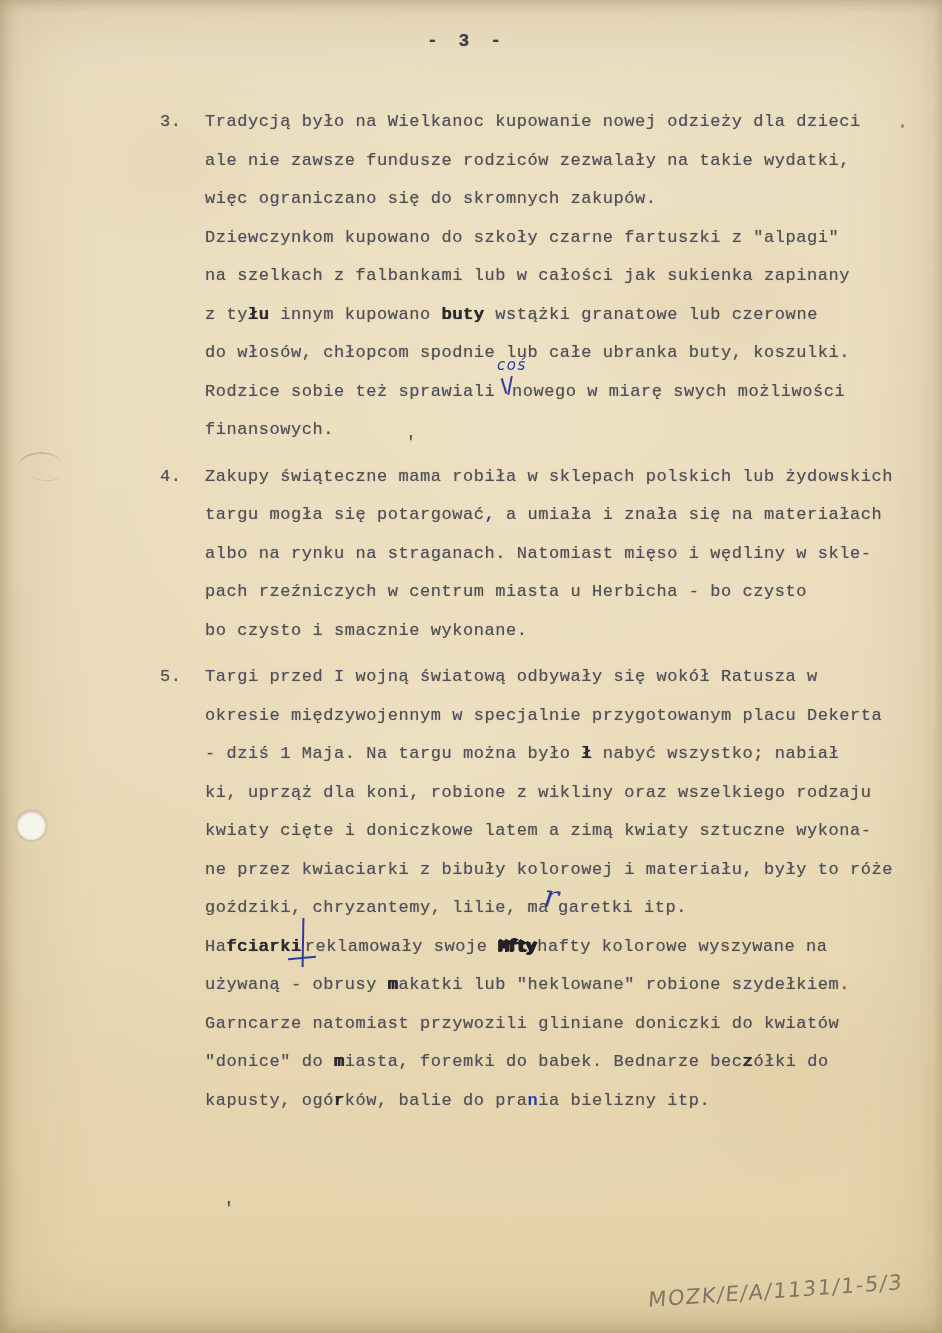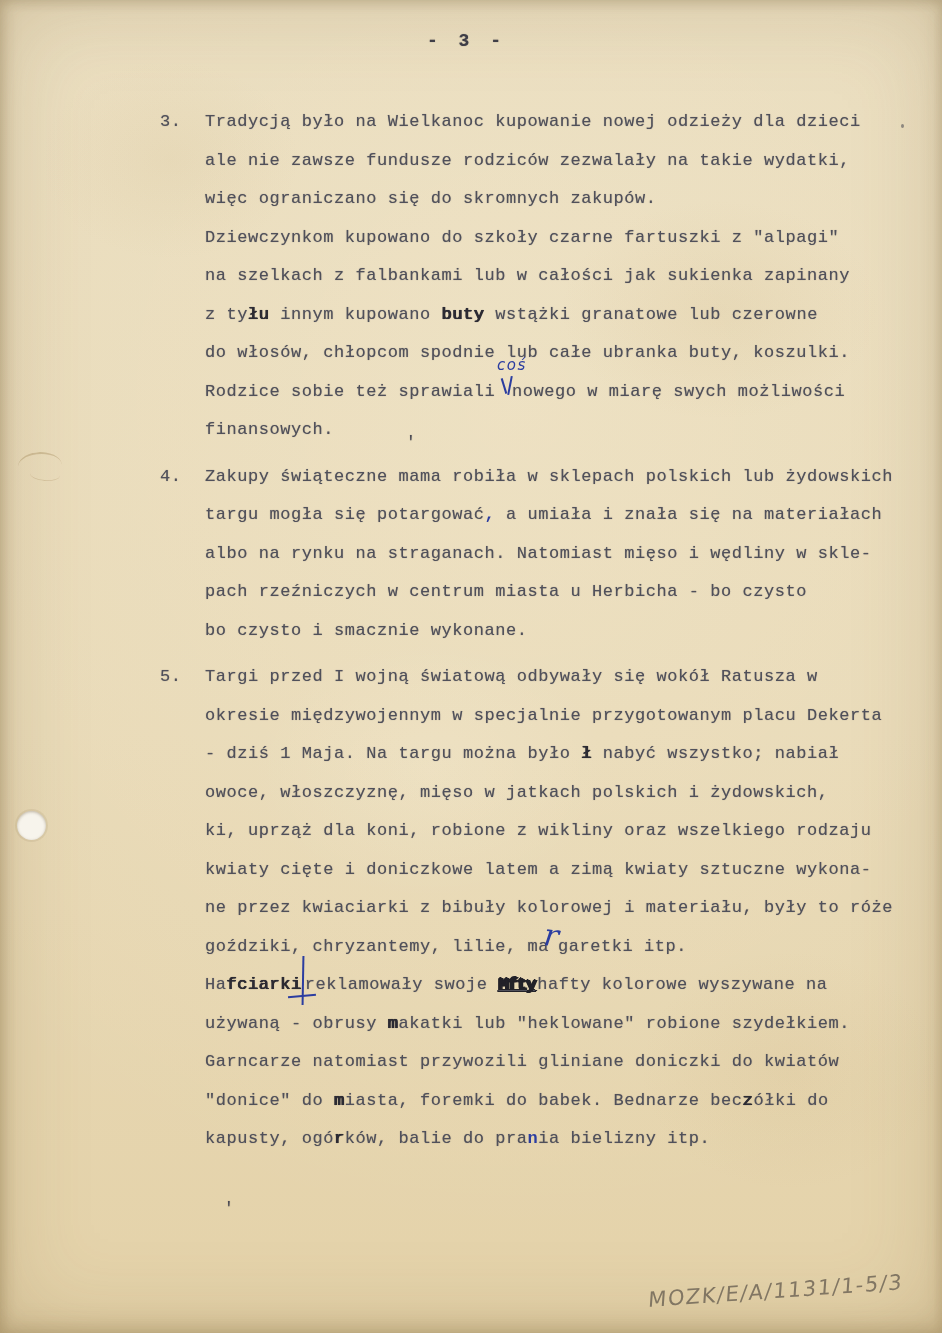--- a/index.html
+++ b/index.html
@@ -27,21 +27,21 @@
   .content{position:absolute;left:160px;top:103px;}
   .para{display:flex;margin-bottom:8px;}
   .pnum{width:45px;flex:none;font-size:17px;line-height:38.5px;color:var(--ink);
         text-shadow:0 0 1px rgba(70,70,80,0.55);letter-spacing:0.55px;}
   .plines{flex:none;}
   .line{white-space:pre;line-height:38.5px;height:38.5px;font-size:17px;
         letter-spacing:0.55px;color:var(--ink);
         text-shadow:0 0 1px rgba(70,70,80,0.55);}
   .seg{display:inline;}
   .s-b .txt{color:#2c2b33;text-shadow:0.6px 0 currentColor,-0.6px 0 currentColor,0 0 1px rgba(40,40,48,0.8);}
-  .s-blot{margin-right:2px;text-decoration:underline;}
+  .s-blot{margin-right:2px;}
   .s-blot .txt{color:#232229;letter-spacing:-1px;
     text-shadow:1px 0 currentColor,-1px 0 currentColor,2px 0 currentColor,0 1px currentColor,1px 1px currentColor,-1px 1px currentColor,0 -1px currentColor;}
   .s-blue .txt{color:var(--blue);font-weight:bold;text-shadow:none;}
 
   .s-ins-above{position:relative;display:inline-block;width:6px;height:1px;vertical-align:baseline;}
   .s-ins-above .txt{position:absolute;left:-9px;top:-37px;color:var(--blue);
     font-family:"DejaVu Sans",sans-serif;font-style:italic;font-size:15px;
     letter-spacing:1.5px;line-height:1;text-shadow:none;}
   .s-ins-above::before{content:"";position:absolute;left:-3px;top:-17px;height:16px;
     border-left:2px solid var(--blue);transform:rotate(-17deg);}
@@ -113,21 +113,20 @@
           <div class="line"><span class="seg"><span class="txt">pach rzeźniczych w centrum miasta u Herbicha - bo czysto</span></span></div>
           <div class="line"><span class="seg"><span class="txt">bo czysto i smacznie wykonane.</span></span></div>
         </div>
       </div>
       <div class="para">
         <span class="pnum">5.</span>
         <div class="plines">
           <div class="line"><span class="seg"><span class="txt">Targi przed I wojną światową odbywały się wokół Ratusza w</span></span></div>
           <div class="line"><span class="seg"><span class="txt">okresie międzywojennym w specjalnie przygotowanym placu Dekerta</span></span></div>
           <div class="line"><span class="seg"><span class="txt">- dziś 1 Maja. Na targu można było </span></span><span class="seg s-b"><span class="txt">ł</span></span><span class="seg"><span class="txt"> nabyć wszystko; nabiał</span></span></div>
-          <div class="line"><span class="seg"><span class="txt">owoce, włoszczyznę, mięso w jatkach polskich i żydowskich,</span></span></div>
           <div class="line"><span class="seg"><span class="txt">ki, uprząż dla koni, robione z wikliny oraz wszelkiego rodzaju</span></span></div>
           <div class="line"><span class="seg"><span class="txt">kwiaty cięte i doniczkowe latem a zimą kwiaty sztuczne wykona-</span></span></div>
           <div class="line"><span class="seg"><span class="txt">ne przez kwiaciarki z bibuły kolorowej i materiału, były to róże</span></span></div>
           <div class="line"><span class="seg"><span class="txt">goździki, chryzantemy, lilie, ma</span></span><span class="seg s-ins-r"><span class="txt">r</span></span><span class="seg"><span class="txt">garetki itp.</span></span></div>
           <div class="line"><span class="seg"><span class="txt">Ha</span></span><span class="seg s-b"><span class="txt">fciarki</span></span><span class="seg s-split"><span class="txt"></span></span><span class="seg"><span class="txt">reklamowały swoje </span></span><span class="seg s-blot"><span class="txt">Mfty</span></span><span class="seg"><span class="txt">hafty kolorowe wyszywane na</span></span></div>
           <div class="line"><span class="seg"><span class="txt">używaną - obrusy </span></span><span class="seg s-b"><span class="txt">m</span></span><span class="seg"><span class="txt">akatki lub "heklowane" robione szydełkiem.</span></span></div>
           <div class="line"><span class="seg"><span class="txt">Garncarze natomiast przywozili gliniane doniczki do kwiatów</span></span></div>
           <div class="line"><span class="seg"><span class="txt">"donice" do </span></span><span class="seg s-b"><span class="txt">m</span></span><span class="seg"><span class="txt">iasta, foremki do babek. Bednarze bec</span></span><span class="seg s-b"><span class="txt">z</span></span><span class="seg"><span class="txt">ółki do</span></span></div>
           <div class="line"><span class="seg"><span class="txt">kapusty, ogó</span></span><span class="seg s-b"><span class="txt">r</span></span><span class="seg"><span class="txt">ków, balie do pra</span></span><span class="seg s-blue"><span class="txt">n</span></span><span class="seg"><span class="txt">ia bielizny itp.</span></span></div>
         </div>

